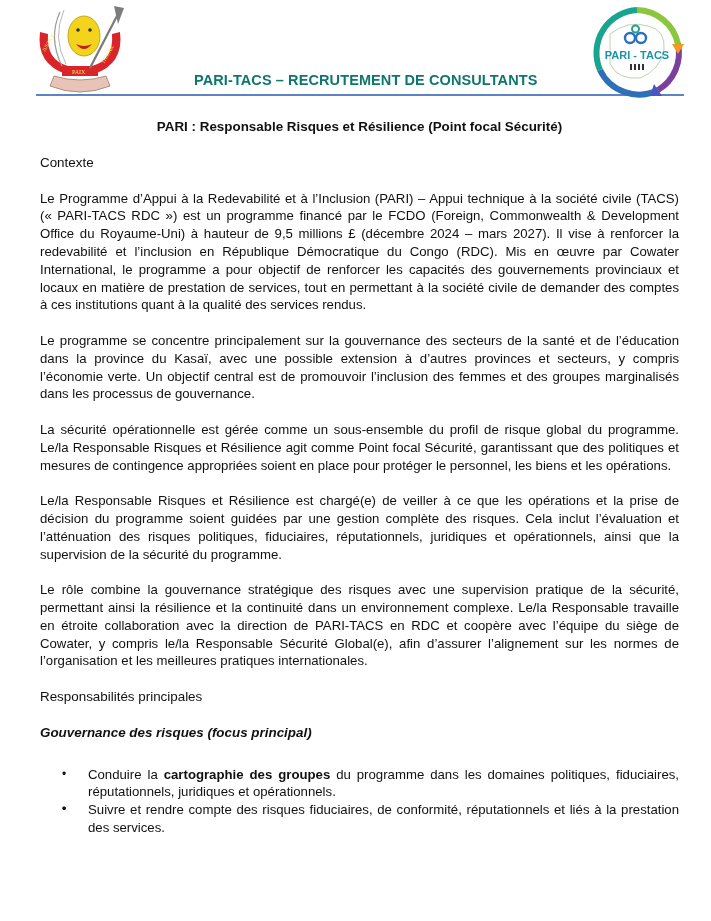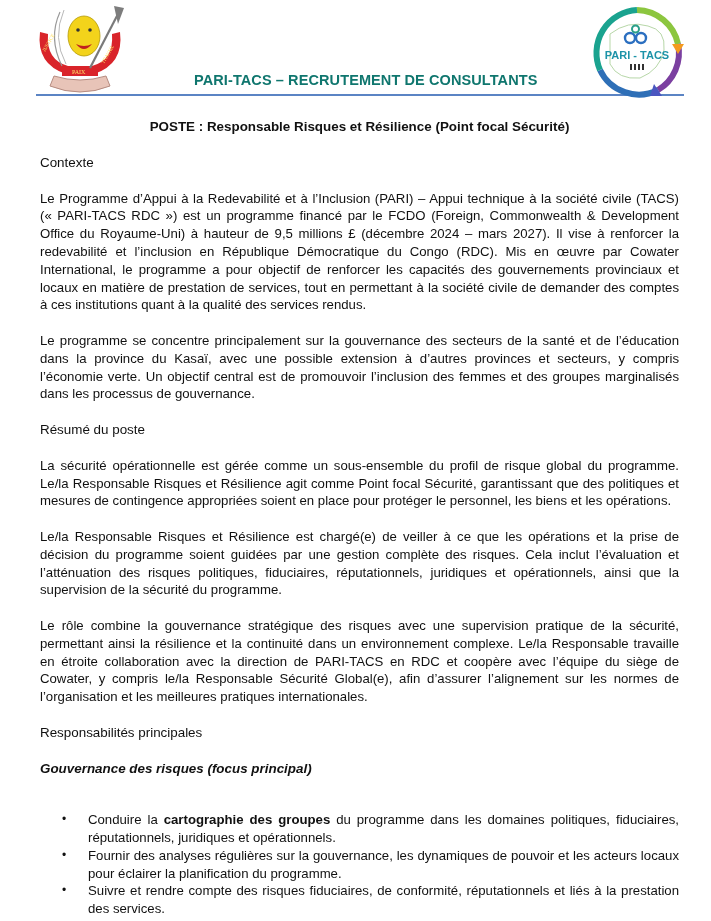--- a/index.html
+++ b/index.html
@@ -14,21 +14,21 @@
     position: absolute; left: 194px; top: 72px;
     font-size: 14.5px; font-weight: bold; color: #0f766e; letter-spacing: 0.1px;
     white-space: nowrap;
   }
   .header-rule {
     position: absolute; left: 36px; top: 94px; width: 648px; height: 2px; background: #5b84c4;
   }
   .content { position: absolute; left: 40px; top: 118px; width: 639px; font-size: 13.2px; line-height: 17.8px; }
   .post-title { text-align: center; font-weight: bold; font-size: 13.4px; margin: 0 0 18px 0; }
   h2 { font-size: 13.4px; font-weight: normal; margin: 0 0 18px 0; }
-  h3 { font-size: 13.4px; font-weight: bold; font-style: italic; margin: 0 0 28px 0; }
+  h3 { font-size: 13.4px; font-weight: bold; font-style: italic; margin: 0 0 18px 0; }
   p { margin: 0 0 17.8px 0; text-align: justify; }
   ul { margin: 0; padding: 0; list-style: none; }
   li { position: relative; padding-left: 48px; text-align: justify; margin: 0; }
   li .bullet { position: absolute; left: 22px; top: 0; font-size: 12px; }
   .spacer { height: 18px; }
 </style>
 </head>
 <body>
 
 <div class="header">
@@ -66,42 +66,40 @@
     <circle cx="47.5" cy="25" r="3.5" fill="none" stroke="#2b9f8a" stroke-width="2"></circle>
     <text x="49" y="55" font-size="11" font-weight="bold" fill="#1d93a8" text-anchor="middle" font-family="Liberation Sans, sans-serif">PARI - TACS</text>
     <rect x="42" y="60" width="2" height="6" fill="#333"></rect>
     <rect x="46" y="60" width="2" height="6" fill="#333"></rect>
     <rect x="50" y="60" width="2" height="6" fill="#333"></rect>
     <rect x="54" y="60" width="2" height="6" fill="#333"></rect>
   </svg>
 </div>
 
 <div class="content">
-  <div class="post-title">POSTE : Responsable Risques et Résilience (Point focal Sécurité)</div>
+  <div class="post-title">PARI : Responsable Risques et Résilience (Point focal Sécurité)</div>
 
   <h2>Contexte</h2>
   <p>Le Programme d’Appui à la Redevabilité et à l’Inclusion (PARI) – Appui technique à la société civile (TACS) (« PARI-TACS RDC ») est un programme financé par le FCDO (Foreign, Commonwealth &amp; Development Office du Royaume-Uni) à hauteur de 9,5 millions £ (décembre 2024 – mars 2027). Il vise à renforcer la redevabilité et l’inclusion en République Démocratique du Congo (RDC). Mis en œuvre par Cowater International, le programme a pour objectif de renforcer les capacités des gouvernements provinciaux et locaux en matière de prestation de services, tout en permettant à la société civile de demander des comptes à ces institutions quant à la qualité des services rendus.</p>
   <p>Le programme se concentre principalement sur la gouvernance des secteurs de la santé et de l’éducation dans la province du Kasaï, avec une possible extension à d’autres provinces et secteurs, y compris l’économie verte. Un objectif central est de promouvoir l’inclusion des femmes et des groupes marginalisés dans les processus de gouvernance.</p>
 
-  <h2>Résumé du poste</h2>
   <p>La sécurité opérationnelle est gérée comme un sous-ensemble du profil de risque global du programme. Le/la Responsable Risques et Résilience agit comme Point focal Sécurité, garantissant que des politiques et mesures de contingence appropriées soient en place pour protéger le personnel, les biens et les opérations.</p>
   <p>Le/la Responsable Risques et Résilience est chargé(e) de veiller à ce que les opérations et la prise de décision du programme soient guidées par une gestion complète des risques. Cela inclut l’évaluation et l’atténuation des risques politiques, fiduciaires, réputationnels, juridiques et opérationnels, ainsi que la supervision de la sécurité du programme.</p>
   <p>Le rôle combine la gouvernance stratégique des risques avec une supervision pratique de la sécurité, permettant ainsi la résilience et la continuité dans un environnement complexe. Le/la Responsable travaille en étroite collaboration avec la direction de PARI-TACS en RDC et coopère avec l’équipe du siège de Cowater, y compris le/la Responsable Sécurité Global(e), afin d’assurer l’alignement sur les normes de l’organisation et les meilleures pratiques internationales.</p>
 
   <h2>Responsabilités principales</h2>
   <h3>Gouvernance des risques (focus principal)</h3>
   <div class="spacer" style="height:6px"></div>
 
   <ul>
     <li>
       <span class="bullet">•</span>
       <span>Conduire la </span><b>cartographie des groupes</b><span> du programme dans les domaines politiques, fiduciaires, réputationnels, juridiques et opérationnels.</span>
     </li>
     <li>
       <span class="bullet">•</span>
-      <span>Fournir des analyses régulières sur la gouvernance, les dynamiques de pouvoir et les acteurs locaux pour éclairer la planification du programme.</span>
     </li>
     <li>
       <span class="bullet">•</span>
       <span>Suivre et rendre compte des risques fiduciaires, de conformité, réputationnels et liés à la prestation des services.</span>
     </li>
   </ul>
 </div>
 
 </body></html>

